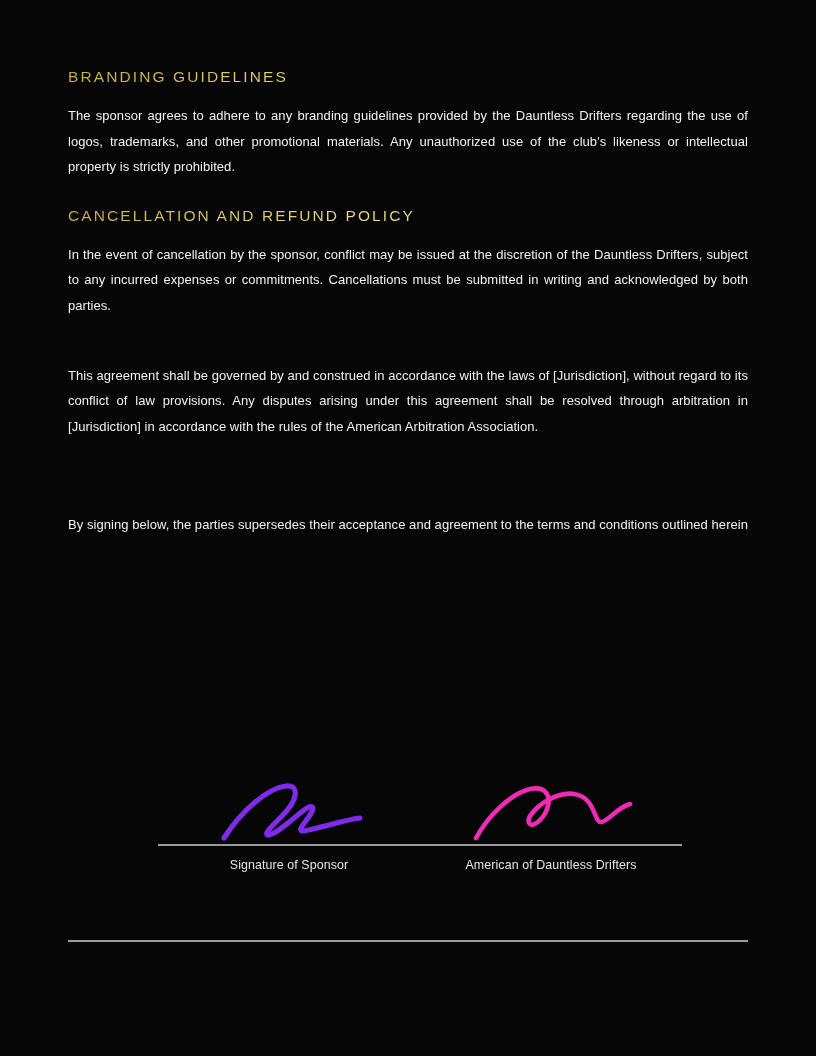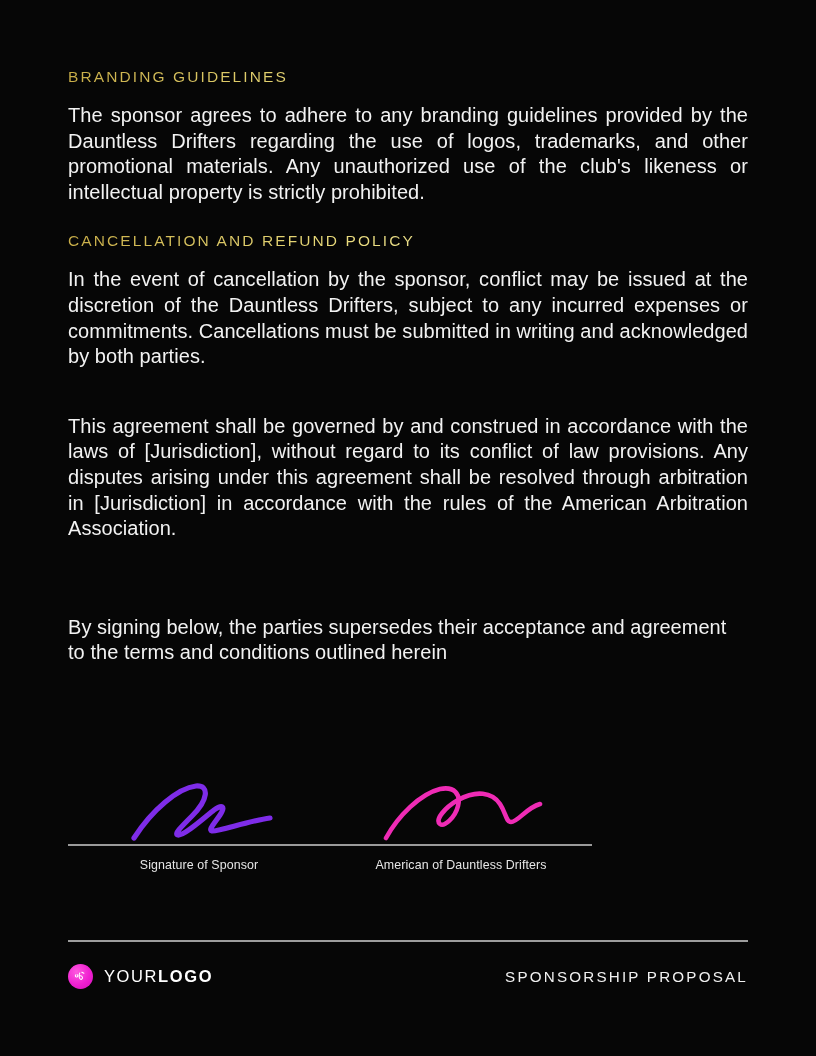--- a/index.html
+++ b/index.html
@@ -31,40 +31,40 @@
     text-transform:uppercase;
     background:linear-gradient(96deg,#c9ae48 0%,#e8d979 38%,#efe493 58%,#d8bf55 100%);
     -webkit-background-clip:text;
     background-clip:text;
     color:transparent;
     -webkit-text-fill-color:transparent;
     white-space:nowrap;
   }
 
   .body-text {
-    font-size:20px;
+    font-size:13px;
     line-height:25.6px;
     color:#f2f2f2;
     text-align:justify;
     font-weight:300;
     letter-spacing:0.05px;
   }
   .body-text.left { text-align:left; }
 
   .gap-h-b { height:17px; }   
   .gap-sec { height:27px; }   
   .gap-para { height:21px; }  
 
   
   .sig-row {
     position:absolute;
-    left:68px; top:772px;
+    left:80px; top:772px;
     width:680px;
     display:flex;
-    justify-content:flex-start;
+    justify-content:center;
   }
   .sig-block {
     width:262px;
     display:flex;
     flex-direction:column;
     align-items:center;
   }
   .sig-mark {
     height:72px;
     width:100%;
@@ -177,31 +177,14 @@
         </g>
       </svg>
       <div class="sig-line"></div>
       <div class="sig-caption">American of Dauntless Drifters</div>
     </div>
 
   </div>
 
   <div class="footer-divider"></div>
 
-  <div class="footer">
-    <div class="brand">
-      <span class="brand-badge">
-        <svg width="15" height="15" viewBox="0 0 16 16">
-          <g fill="none" stroke="#ffffff" stroke-width="1.1" stroke-linecap="round">
-            <path d="M3.2 6.2 C 2.2 6.6 2.2 8.4 3.6 8.6 C 5 8.8 5.4 7.2 4.8 6.3"></path>
-            <path d="M7.2 4.2 C 6.2 6.2 6.2 9.4 7.6 10.6 C 9.1 11.8 10.6 10.2 10 8.6 C 9.5 7.2 7.8 7.0 6.6 7.4"></path>
-            <path d="M9.4 3.4 L 11.6 4.6"></path>
-          </g>
-        </svg>
-      </span>
-      <span class="brand-text">
-        <span class="light">YOUR</span><span class="bold">LOGO</span>
-      </span>
-    </div>
-    <div class="footer-right">SPONSORSHIP PROPOSAL</div>
-  </div>
 
 </div>
 
 </body></html>

